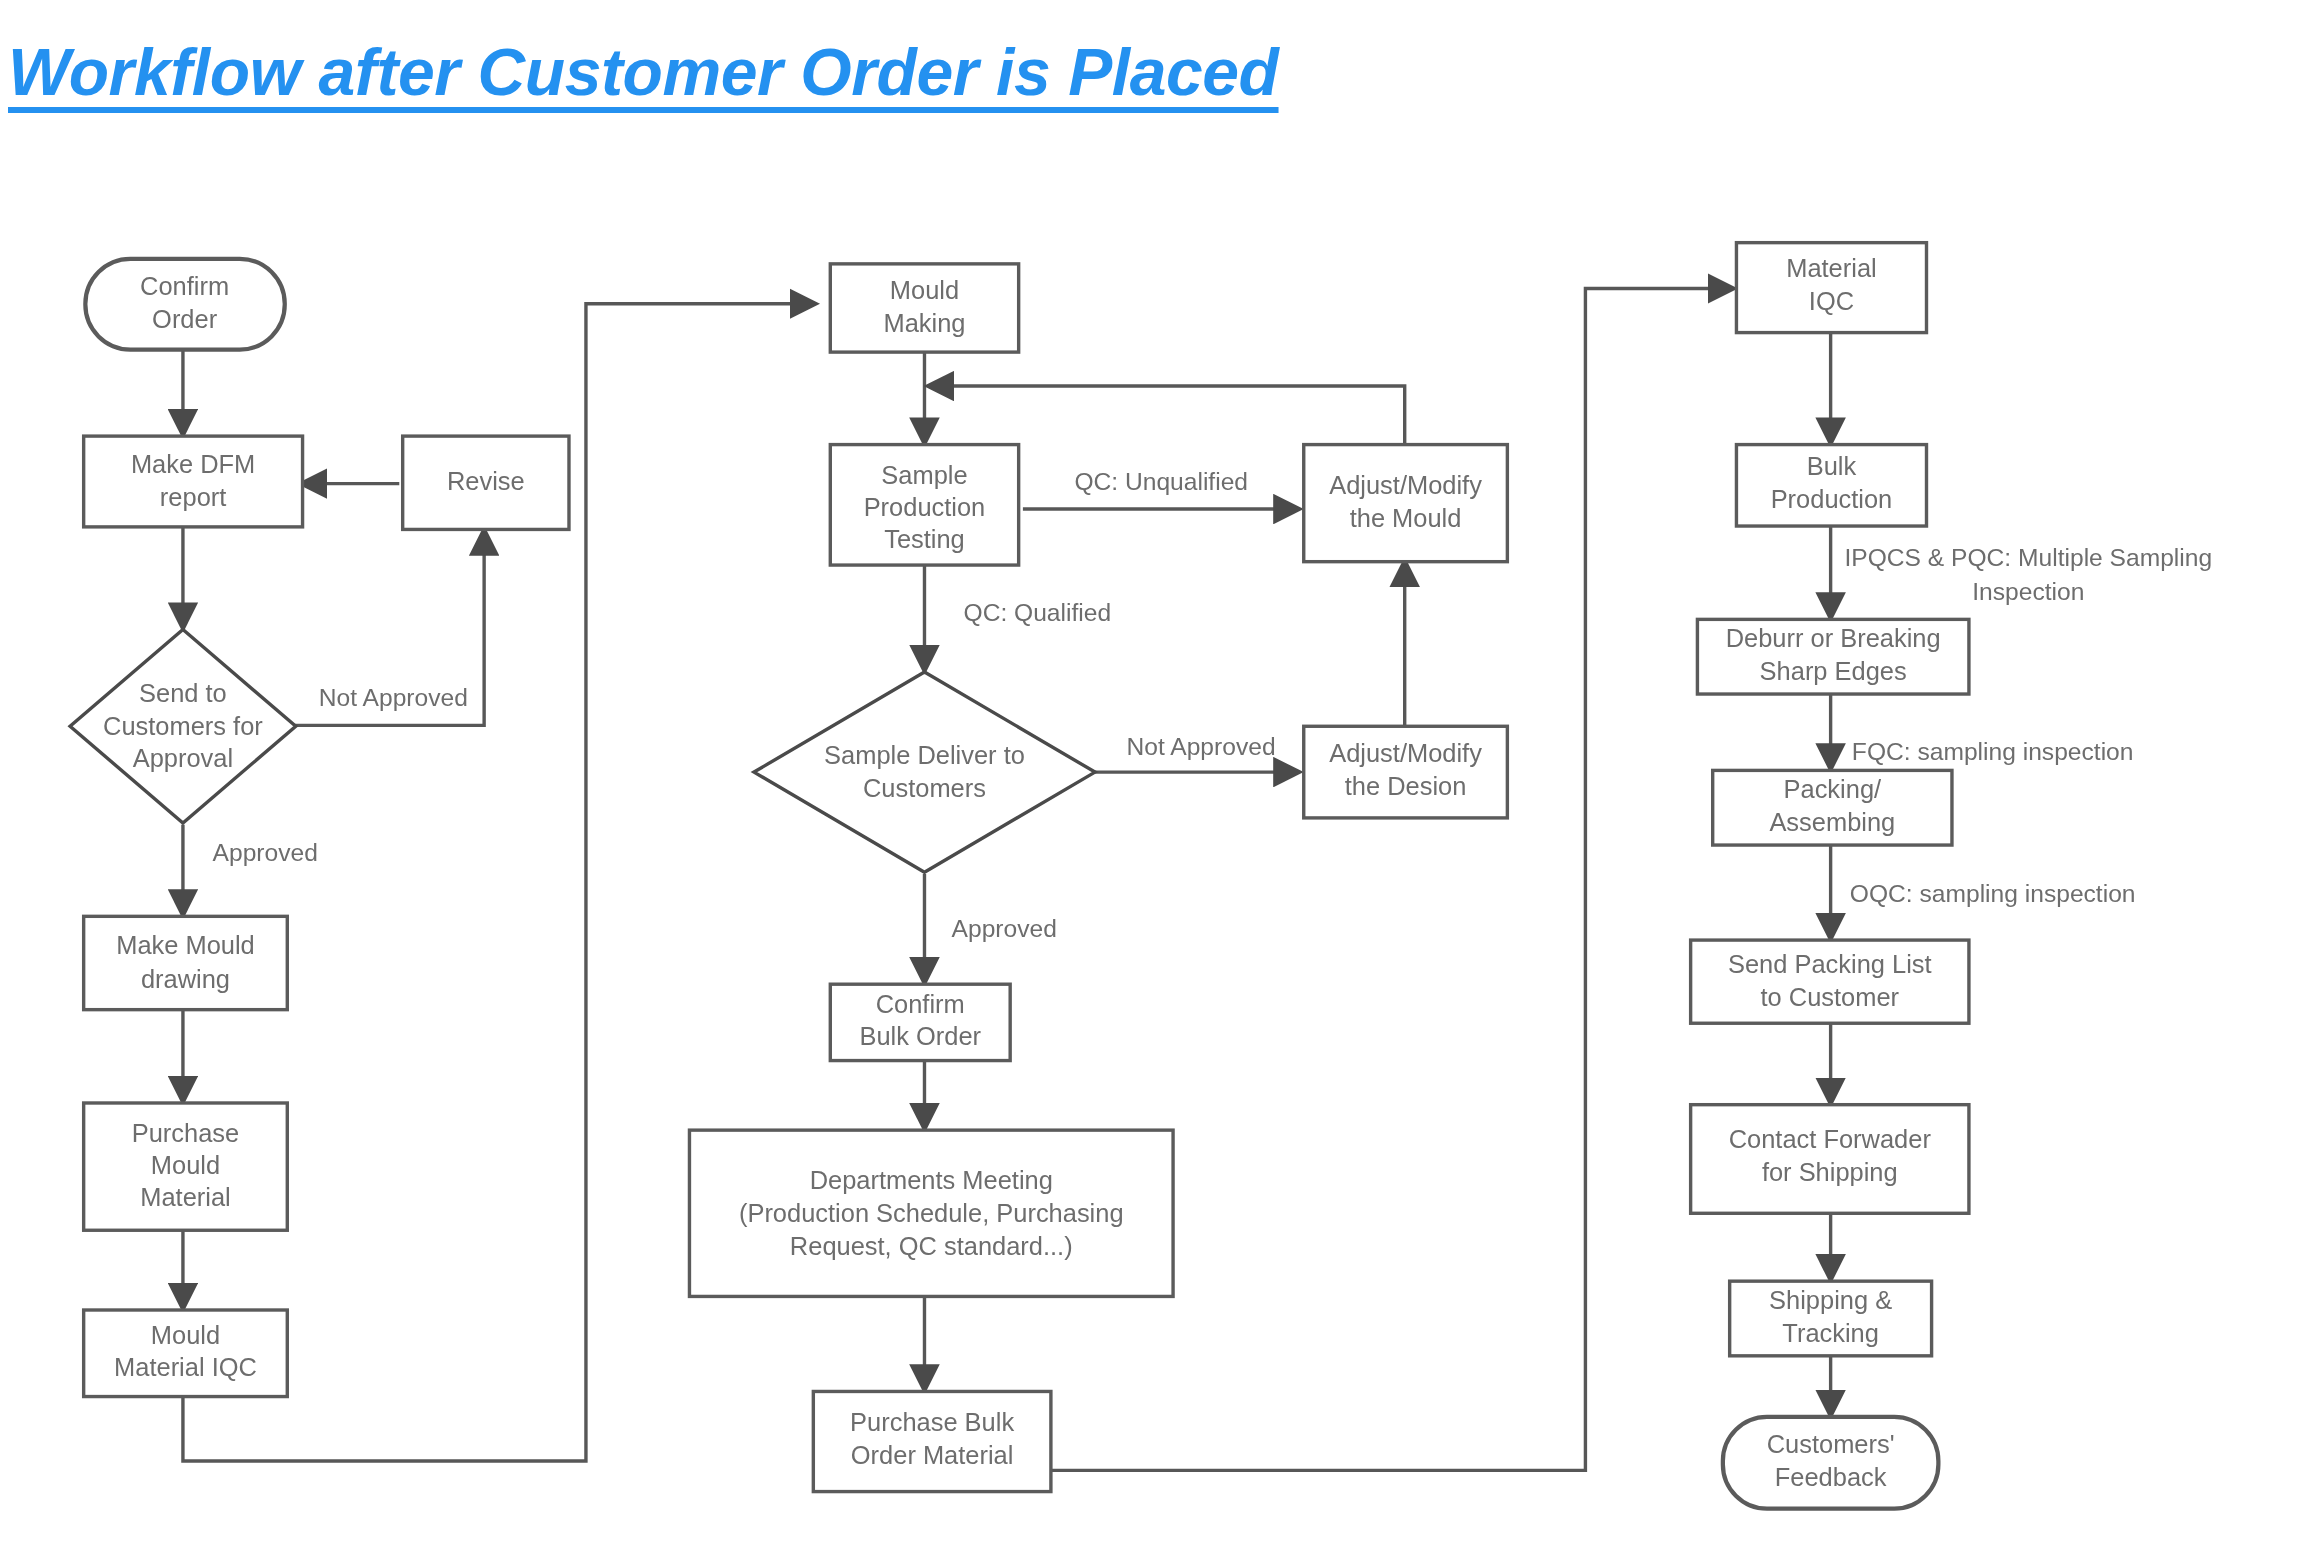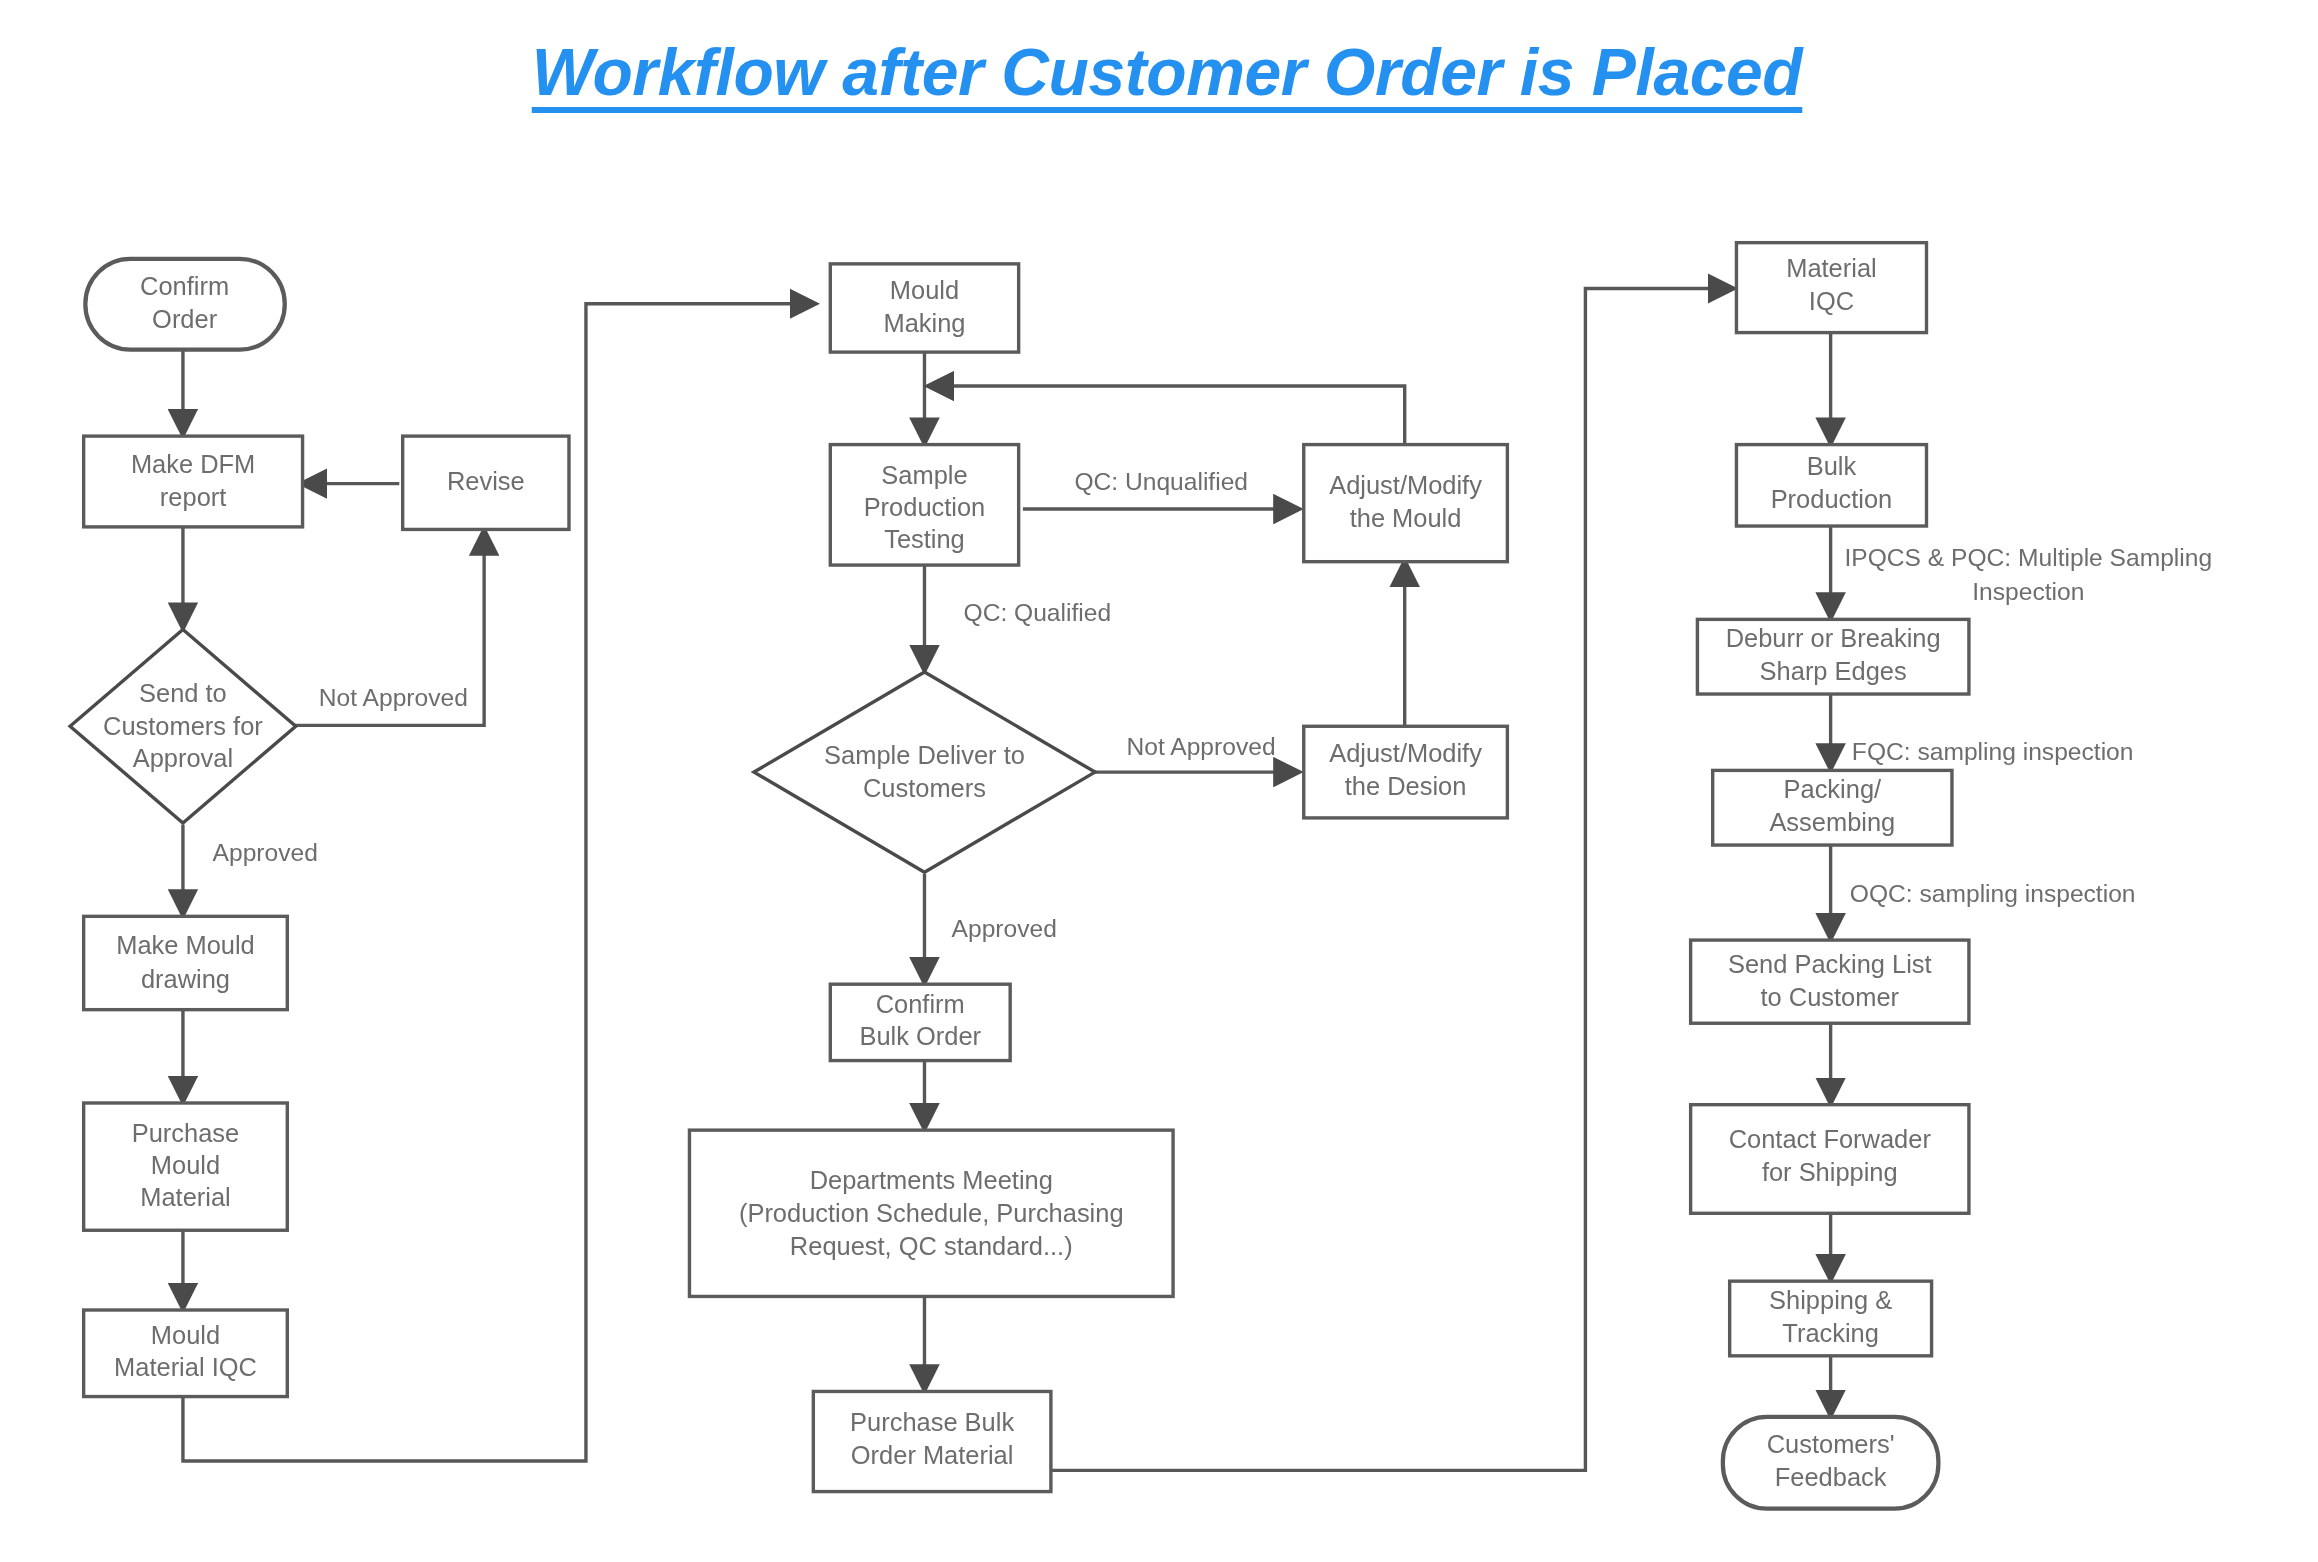--- a/index.html
+++ b/index.html
@@ -10,26 +10,26 @@
   body {
     width: 2319px;
     height: 1562px;
     font-family: "Liberation Sans", sans-serif;
     position: relative;
     overflow: hidden;
   }
   #title-bar {
     position: absolute;
     top: 0;
-    left: 18px;
+    left: 8px;
     width: 2298px;
     height: 144px;
     display: flex;
     align-items: center;
-    justify-content: center;
+    justify-content: flex-start;
   }
   #page-title {
     font-size: 66px;
     font-weight: bold;
     font-style: italic;
     color: #2491f0;
     text-decoration: underline;
     text-decoration-thickness: 6px;
     text-underline-offset: 12px;
     letter-spacing: -0.4px;

